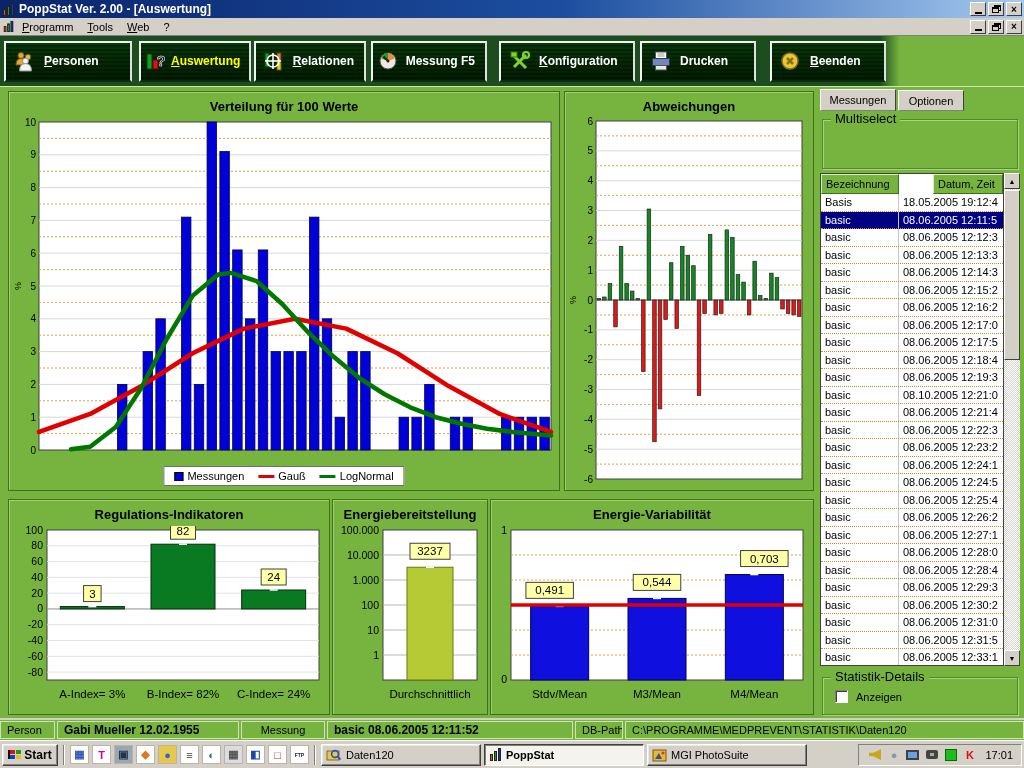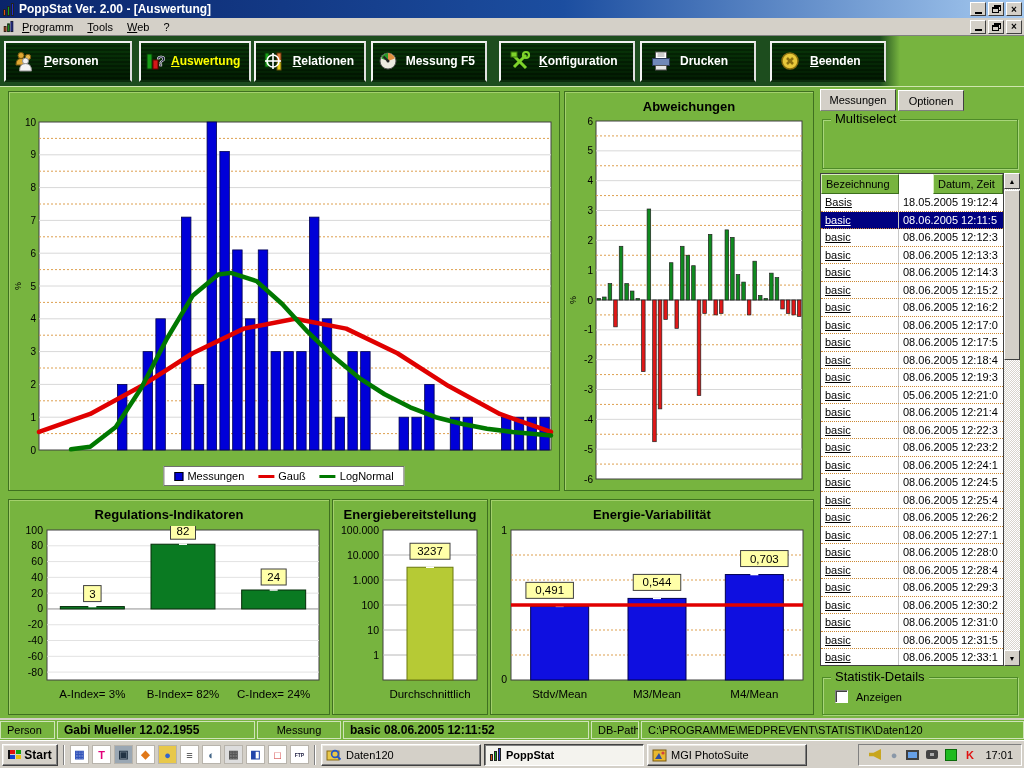--- a/index.html
+++ b/index.html
@@ -62,21 +62,21 @@
   .btn3d{background:#d4d0c8;border:1px solid;border-color:#fff #404040 #404040 #fff;box-shadow:inset -1px -1px 0 #808080,inset 1px 1px 0 #ece9e2;
     display:flex;align-items:center;justify-content:center;font-size:12px;color:#000;cursor:pointer;}
   .mtable{position:absolute;left:2px;top:84px;width:184px;height:493px;background:#fff;border:1px solid #404040;overflow:hidden;}
   .thead{display:flex;height:20px;}
   .th{background:#77b43f;font-size:11px;color:#000;display:flex;align-items:center;padding-left:4px;
     border:1px solid;border-color:#d7ecbd #3c6e1e #3c6e1e #d7ecbd;}
   .th.c0{width:78px;}
   .th.c1{flex:1;margin-left:34px;}
   .trow{display:flex;height:17.5px;border-bottom:1px dotted #cc8833;background:#fff;cursor:pointer;}
   .tcell{font-size:11px;color:#000;white-space:nowrap;overflow:hidden;display:flex;align-items:center;padding-left:4px;}
-  .tcell.c0{width:78px;border-right:1px solid #c8c8c8;text-decoration:underline;}
+  .tcell.c0{width:78px;border-right:1px solid #c8c8c8;}
   .tcell.c1{flex:1;}
   .trow.sel{background:#000080;}
   .trow.sel .tcell{color:#fff;}
   .vscroll{position:absolute;left:186px;top:84px;width:16px;height:493px;background:#efede5;
     background-image:repeating-conic-gradient(#fff 0 25%,#d8d4cc 0 50%);background-size:2px 2px;}
   .sb-btn{position:absolute;left:0;width:16px;height:16px;background:#d4d0c8;border:1px solid;border-color:#fff #404040 #404040 #fff;
     font-size:7px;display:flex;align-items:center;justify-content:center;color:#000;}
   .sb-thumb{position:absolute;left:0;top:17px;width:16px;height:170px;background:#d4d0c8;border:1px solid;border-color:#fff #404040 #404040 #fff;}
   .checkbox{width:13px;height:13px;background:#fff;border:1px solid;border-color:#808080 #fff #fff #808080;box-shadow:inset 1px 1px 0 #404040;}
 
@@ -247,20 +247,21 @@
             <line x1="13" y1="8" x2="7" y2="14" stroke="#8a7010" stroke-width="2.5"></line>
           </svg>
       </span>
       <span class="tb-label ul-first">Beenden</span>
     </div>
   </div>
 
   <div class="client">
 
     <div class="panel" style="left:8px;top:4px;width:552px;height:400px;">
+      <div class="panel-title">Verteilung für 100 Werte</div>
       <svg id="svg-verteilung" width="544" height="342" style="position:absolute;left:4px;top:26px;">
           <rect x="26" y="4" width="512" height="328" fill="#fff" stroke="#404040"></rect>
           <line x1="26" y1="315.6" x2="538" y2="315.6" stroke="#dd9f4f" stroke-dasharray="2 2"></line>
           <line x1="26" y1="282.8" x2="538" y2="282.8" stroke="#dd9f4f" stroke-dasharray="2 2"></line>
           <line x1="26" y1="250" x2="538" y2="250" stroke="#dd9f4f" stroke-dasharray="2 2"></line>
           <line x1="26" y1="217.2" x2="538" y2="217.2" stroke="#dd9f4f" stroke-dasharray="2 2"></line>
           <line x1="26" y1="184.4" x2="538" y2="184.4" stroke="#dd9f4f" stroke-dasharray="2 2"></line>
           <line x1="26" y1="151.6" x2="538" y2="151.6" stroke="#dd9f4f" stroke-dasharray="2 2"></line>
           <line x1="26" y1="118.79999999999998" x2="538" y2="118.79999999999998" stroke="#dd9f4f" stroke-dasharray="2 2"></line>
           <line x1="26" y1="86" x2="538" y2="86" stroke="#dd9f4f" stroke-dasharray="2 2"></line>
@@ -557,21 +558,21 @@
             <div class="trow">
               <div class="tcell c0">basic</div>
               <div class="tcell c1">08.06.2005 12:18:4</div>
             </div>
             <div class="trow">
               <div class="tcell c0">basic</div>
               <div class="tcell c1">08.06.2005 12:19:3</div>
             </div>
             <div class="trow">
               <div class="tcell c0">basic</div>
-              <div class="tcell c1">05.06.2005 12:21:0</div>
+              <div class="tcell c1">08.10.2005 12:21:0</div>
             </div>
             <div class="trow">
               <div class="tcell c0">basic</div>
               <div class="tcell c1">08.06.2005 12:21:4</div>
             </div>
             <div class="trow">
               <div class="tcell c0">basic</div>
               <div class="tcell c1">08.06.2005 12:22:3</div>
             </div>
             <div class="trow">
@@ -640,21 +641,21 @@
         <div style="position:absolute;left:12px;top:12px;display:flex;align-items:center;gap:8px;">
           <span class="checkbox"></span>
           <span style="font-size:11px;">Anzeigen</span>
         </div>
       </div>
     </div>
   </div>
 
   <div class="statusbar">
     <div class="st-cell" style="width:55px;">Person</div>
-    <div class="st-cell val" style="width:198px;">Gabi Mueller 12.02.1955</div>
+    <div class="st-cell val" style="width:182px;">Gabi Mueller 12.02.1955</div>
     <div class="st-cell" style="width:84px;justify-content:center;">Messung</div>
     <div class="st-cell val" style="width:246px;">basic 08.06.2005 12:11:52</div>
     <div class="st-cell" style="width:48px;">DB-Path</div>
     <div class="st-cell" style="flex:1;margin-right:0;">C:\PROGRAMME\MEDPREVENT\STATISTIK\Daten120</div>
   </div>
 
   <div class="taskbar">
     <div class="btn3d start-btn">
       <span class="flag">
           <i></i>

